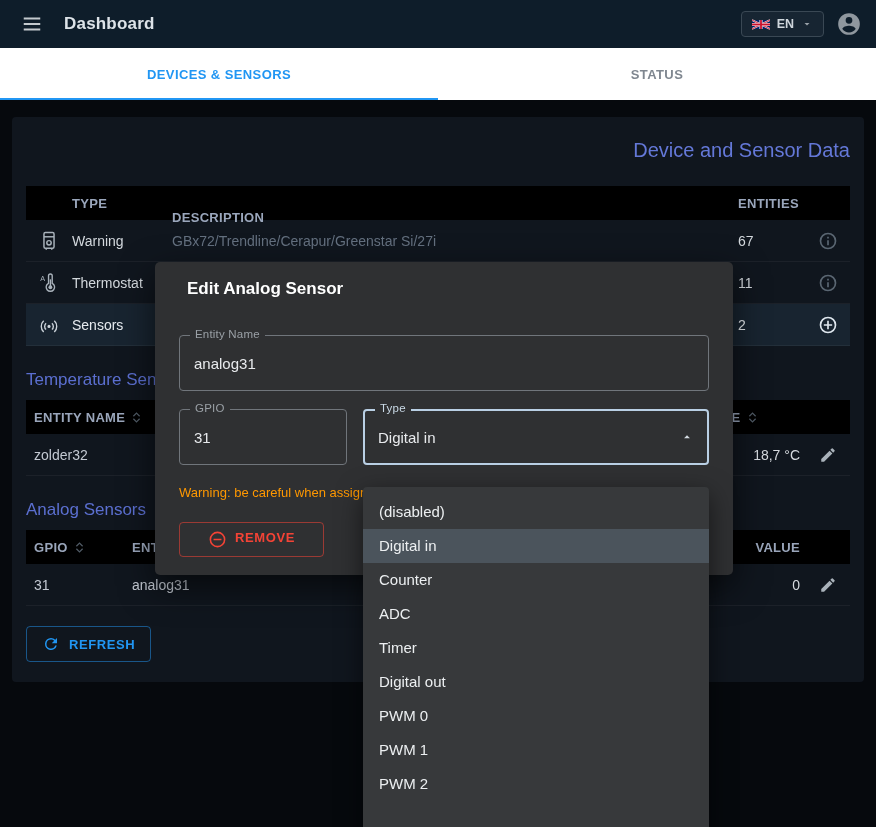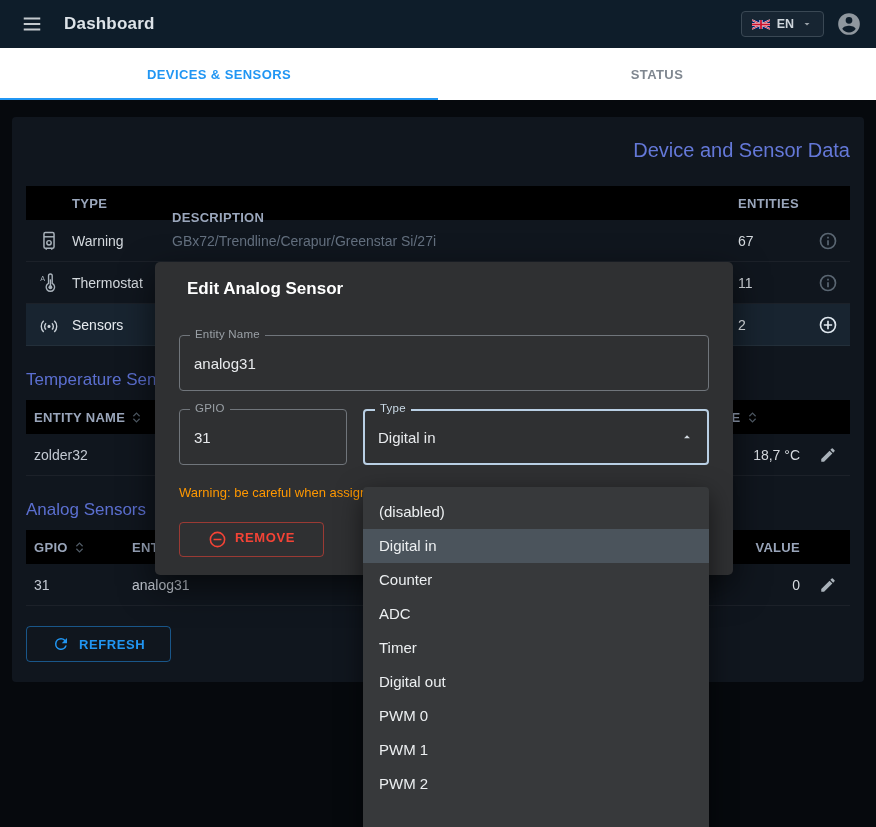--- a/index.html
+++ b/index.html
@@ -66,21 +66,21 @@
   .sort-ic { display:inline-flex; opacity:.85; }
   .cell-muted { color: #c3c9d2; }
   .val-strong { color: #d6dadf; }
   
   .refresh-btn {
     margin-top: 20px; display: inline-flex; align-items: center; gap: 9px;
     border: 1px solid rgba(33,150,243,0.5); border-radius: 4px;
     background: transparent; color: #2196f3;
     font-family: "Liberation Sans", sans-serif;
     font-size: 13px; font-weight: 700; letter-spacing: .6px;
-    padding: 8px 25px; cursor: pointer;
+    padding: 8px 15px; cursor: pointer;
   }
   
   .dialog {
     position: absolute; left: 155px; top: 262px; width: 578px;
     background: #2f3032; border-radius: 5px; z-index: 10;
     box-shadow: 0 12px 34px rgba(0,0,0,0.6);
     padding-bottom: 10px;
   }
   .dialog-title { padding: 17px 32px 14px; font-size: 17px; font-weight: 700; color: #fff; }
   .dialog-body { padding: 8px 24px 8px; }

